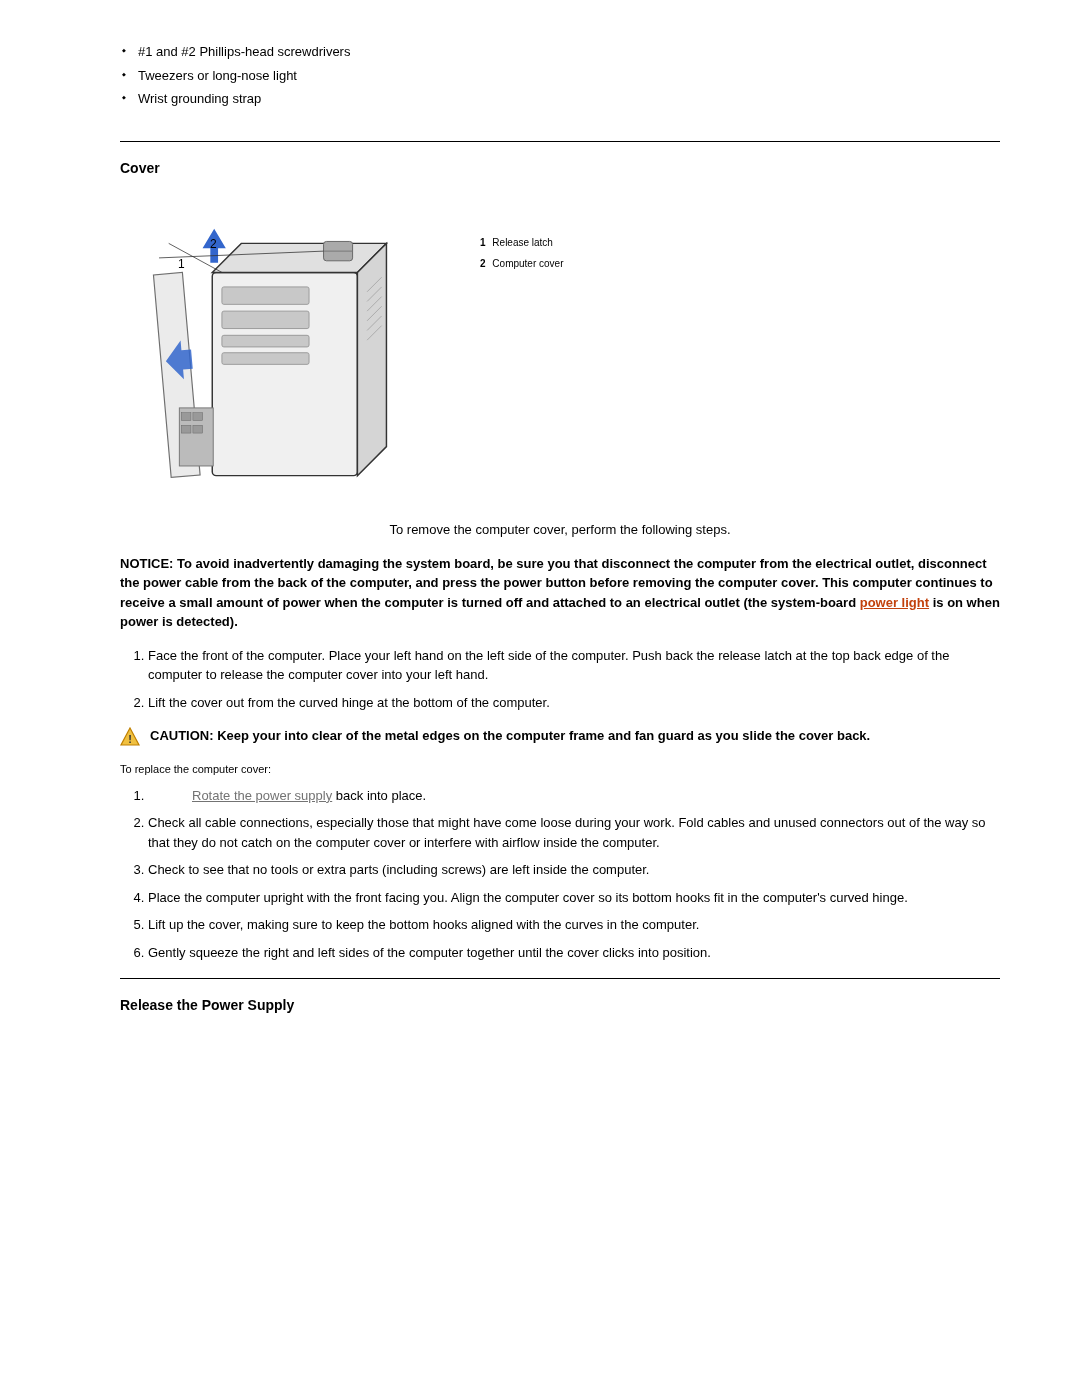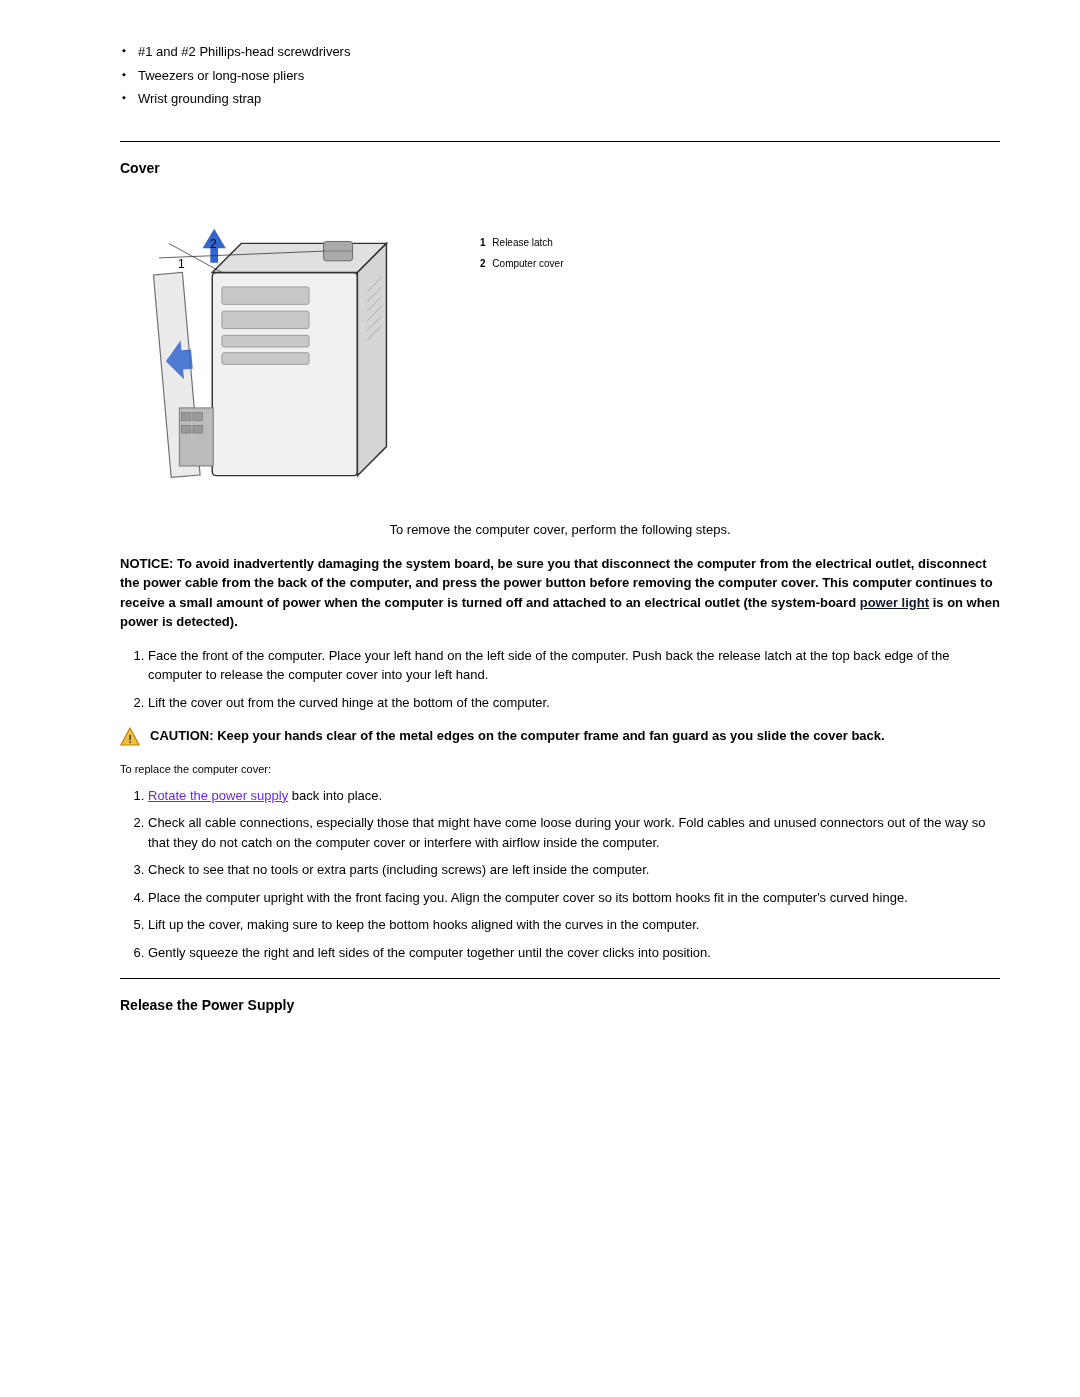--- a/index.html
+++ b/index.html
@@ -77,34 +77,35 @@
     }
     .notice {
       font-size: 13px;
       margin-bottom: 14px;
       line-height: 1.5;
     }
     .notice strong {
       font-weight: bold;
     }
     .notice a {
-      color: #0f172a;
+      color: #c2410c;
       text-decoration: underline;
     }
     ol {
       margin-left: 28px;
       margin-bottom: 14px;
     }
     ol li {
       margin-bottom: 8px;
       font-size: 13px;
       line-height: 1.5;
     }
     ol li a {
-      color: #6d28d9;
+      color: #737373;
+      margin-left: 44px;
     }
     .caution-box {
       display: flex;
       align-items: flex-start;
       gap: 10px;
       margin: 14px 0;
       font-size: 13px;
       font-weight: bold;
     }
     .caution-icon {
@@ -128,21 +129,21 @@
       top: 40px;
       left: 90px;
       font-size: 12px;
     }
   </style>
 </head>
 <body>
 
 <ul class="tools-list">
   <li>#1 and #2 Phillips-head screwdrivers</li>
-  <li>Tweezers or long-nose pliers</li>
+  <li>Tweezers or long-nose light</li>
   <li>Wrist grounding strap</li>
 </ul>
 
 <hr class="divider">
 
 <div>
   <div class="section-title">Cover</div>
 
   <div class="cover-section">
     <div class="cover-image-area">
@@ -219,21 +220,21 @@
   <ol>
     <li>Face the front of the computer. Place your left hand on the left side of the computer. Push back the release latch at the top back edge of the computer to release the computer cover into your left hand.</li>
     <li>Lift the cover out from the curved hinge at the bottom of the computer.</li>
   </ol>
 
   <div class="caution-box">
     <svg class="caution-icon" viewBox="0 0 20 20" xmlns="http://www.w3.org/2000/svg">
       <polygon points="10,1 19,18 1,18" fill="#f0c040" stroke="#c08000" stroke-width="1.2"></polygon>
       <text x="10" y="15.5" text-anchor="middle" font-size="11" font-weight="bold" fill="#333">!</text>
     </svg>
-    <span>CAUTION: Keep your hands clear of the metal edges on the computer frame and fan guard as you slide the cover back.</span>
+    <span>CAUTION: Keep your into clear of the metal edges on the computer frame and fan guard as you slide the cover back.</span>
   </div>
 
   <p class="to-replace">To replace the computer cover:</p>
 
   <ol>
     <li>
       <a href="#">Rotate the power supply</a> back into place.
     </li>
     <li>Check all cable connections, especially those that might have come loose during your work. Fold cables and unused connectors out of the way so that they do not catch on the computer cover or interfere with airflow inside the computer.</li>
     <li>Check to see that no tools or extra parts (including screws) are left inside the computer.</li>

